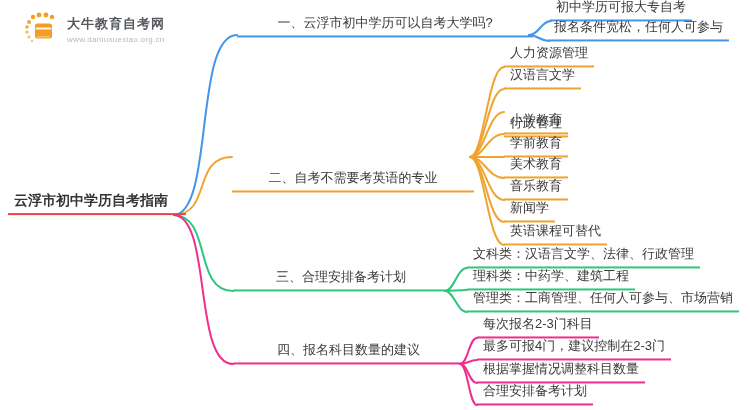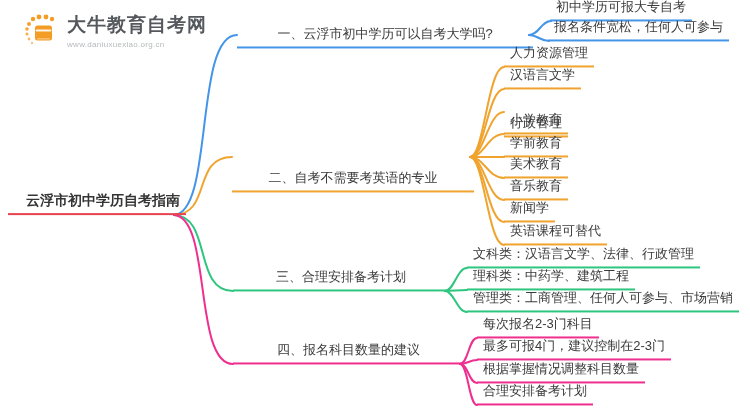--- a/index.html
+++ b/index.html
@@ -3,23 +3,23 @@
 <meta charset="utf-8">
 <style>
   html,body{margin:0;padding:0;background:#fff;}
   .stage{position:relative;width:750px;height:410px;background:#ffffff;overflow:hidden;
          font-family:"Liberation Sans","DejaVu Sans",sans-serif;}
   .links{position:absolute;left:0;top:0;width:750px;height:410px;z-index:1;}
   .node{position:absolute;transform:translateY(-100%);z-index:2;
         border-bottom:2px solid #999;color:#3a3a3a;font-size:13px;line-height:1.35;
         padding:0 6px 3px;white-space:nowrap;}
   .topic{text-align:center;padding:0 2px 3px;}
-  .root{font-size:14px;text-align:right;font-weight:bold;color:#353535;}
+  .root{font-size:14px;text-align:left;font-weight:bold;color:#353535;}
   .logo{position:absolute;left:24px;top:12px;display:flex;align-items:center;gap:7px;z-index:3;}
-  .logo-title{font-size:19px;font-weight:bold;color:#55585c;letter-spacing:1px;text-align:right;}
+  .logo-title{font-size:13px;font-weight:bold;color:#55585c;letter-spacing:1px;text-align:right;}
   .logo-url{font-size:8px;color:#b6b9bc;margin-top:2px;letter-spacing:.3px;}
 </style>
 </head>
 <body>
 
 <div class="stage">
 
   <div class="logo">
     <svg width="36" height="34" viewBox="0 0 36 34">
       <g fill="#F49D25">
@@ -70,21 +70,21 @@
 
       <path d="M460,364 C468,364 469,338 477,338" stroke="#EF2F8F"></path>
       <path d="M460,364 C468,364 469,360 477,360" stroke="#EF2F8F"></path>
       <path d="M460,364 C468,364 469,383 477,383" stroke="#EF2F8F"></path>
       <path d="M460,364 C468,364 469,405 477,405" stroke="#EF2F8F"></path>
     </g>
   </svg>
 
   <div class="node root" style="left: 8px; top: 215px; width: 166px; border-bottom-color: rgb(232, 67, 79);">云浮市初中学历自考指南</div>
 
-  <div class="node topic" style="left: 237px; top: 48px; width: 292px; border-bottom-color: rgb(68, 149, 232);">一、云浮市初中学历可以自考大学吗?</div>
+  <div class="node topic" style="left: 237px; top: 37px; width: 292px; border-bottom-color: rgb(68, 149, 232);">一、云浮市初中学历可以自考大学吗?</div>
   <div class="node topic" style="left: 232px; top: 157px; width: 238px; border-bottom-color: rgb(240, 164, 47); margin-top: 35px;">二、自考不需要考英语的专业</div>
   <div class="node topic" style="left: 233px; top: 291px; width: 212px; border-bottom-color: rgb(46, 198, 126);">三、合理安排备考计划</div>
   <div class="node topic" style="left: 233px; top: 364px; width: 227px; border-bottom-color: rgb(239, 47, 143);">四、报名科目数量的建议</div>
 
   <div class="node" style="left: 550px; top: 21px; border-bottom-color: rgb(68, 149, 232);">初中学历可报大专自考</div>
   <div class="node" style="left: 548px; top: 41px; border-bottom-color: rgb(68, 149, 232);">报名条件宽松，任何人可参与</div>
 
   <div class="node" style="left: 504px; top: 67px; border-bottom-color: rgb(240, 164, 47);">人力资源管理</div>
   <div class="node" style="left: 504px; top: 89px; border-bottom-color: rgb(240, 164, 47);">汉语言文学</div>
   <div class="node" style="left: 504px; top: 112px; border-bottom-color: rgb(240, 164, 47); margin-top: 25px;">行政管理</div>

